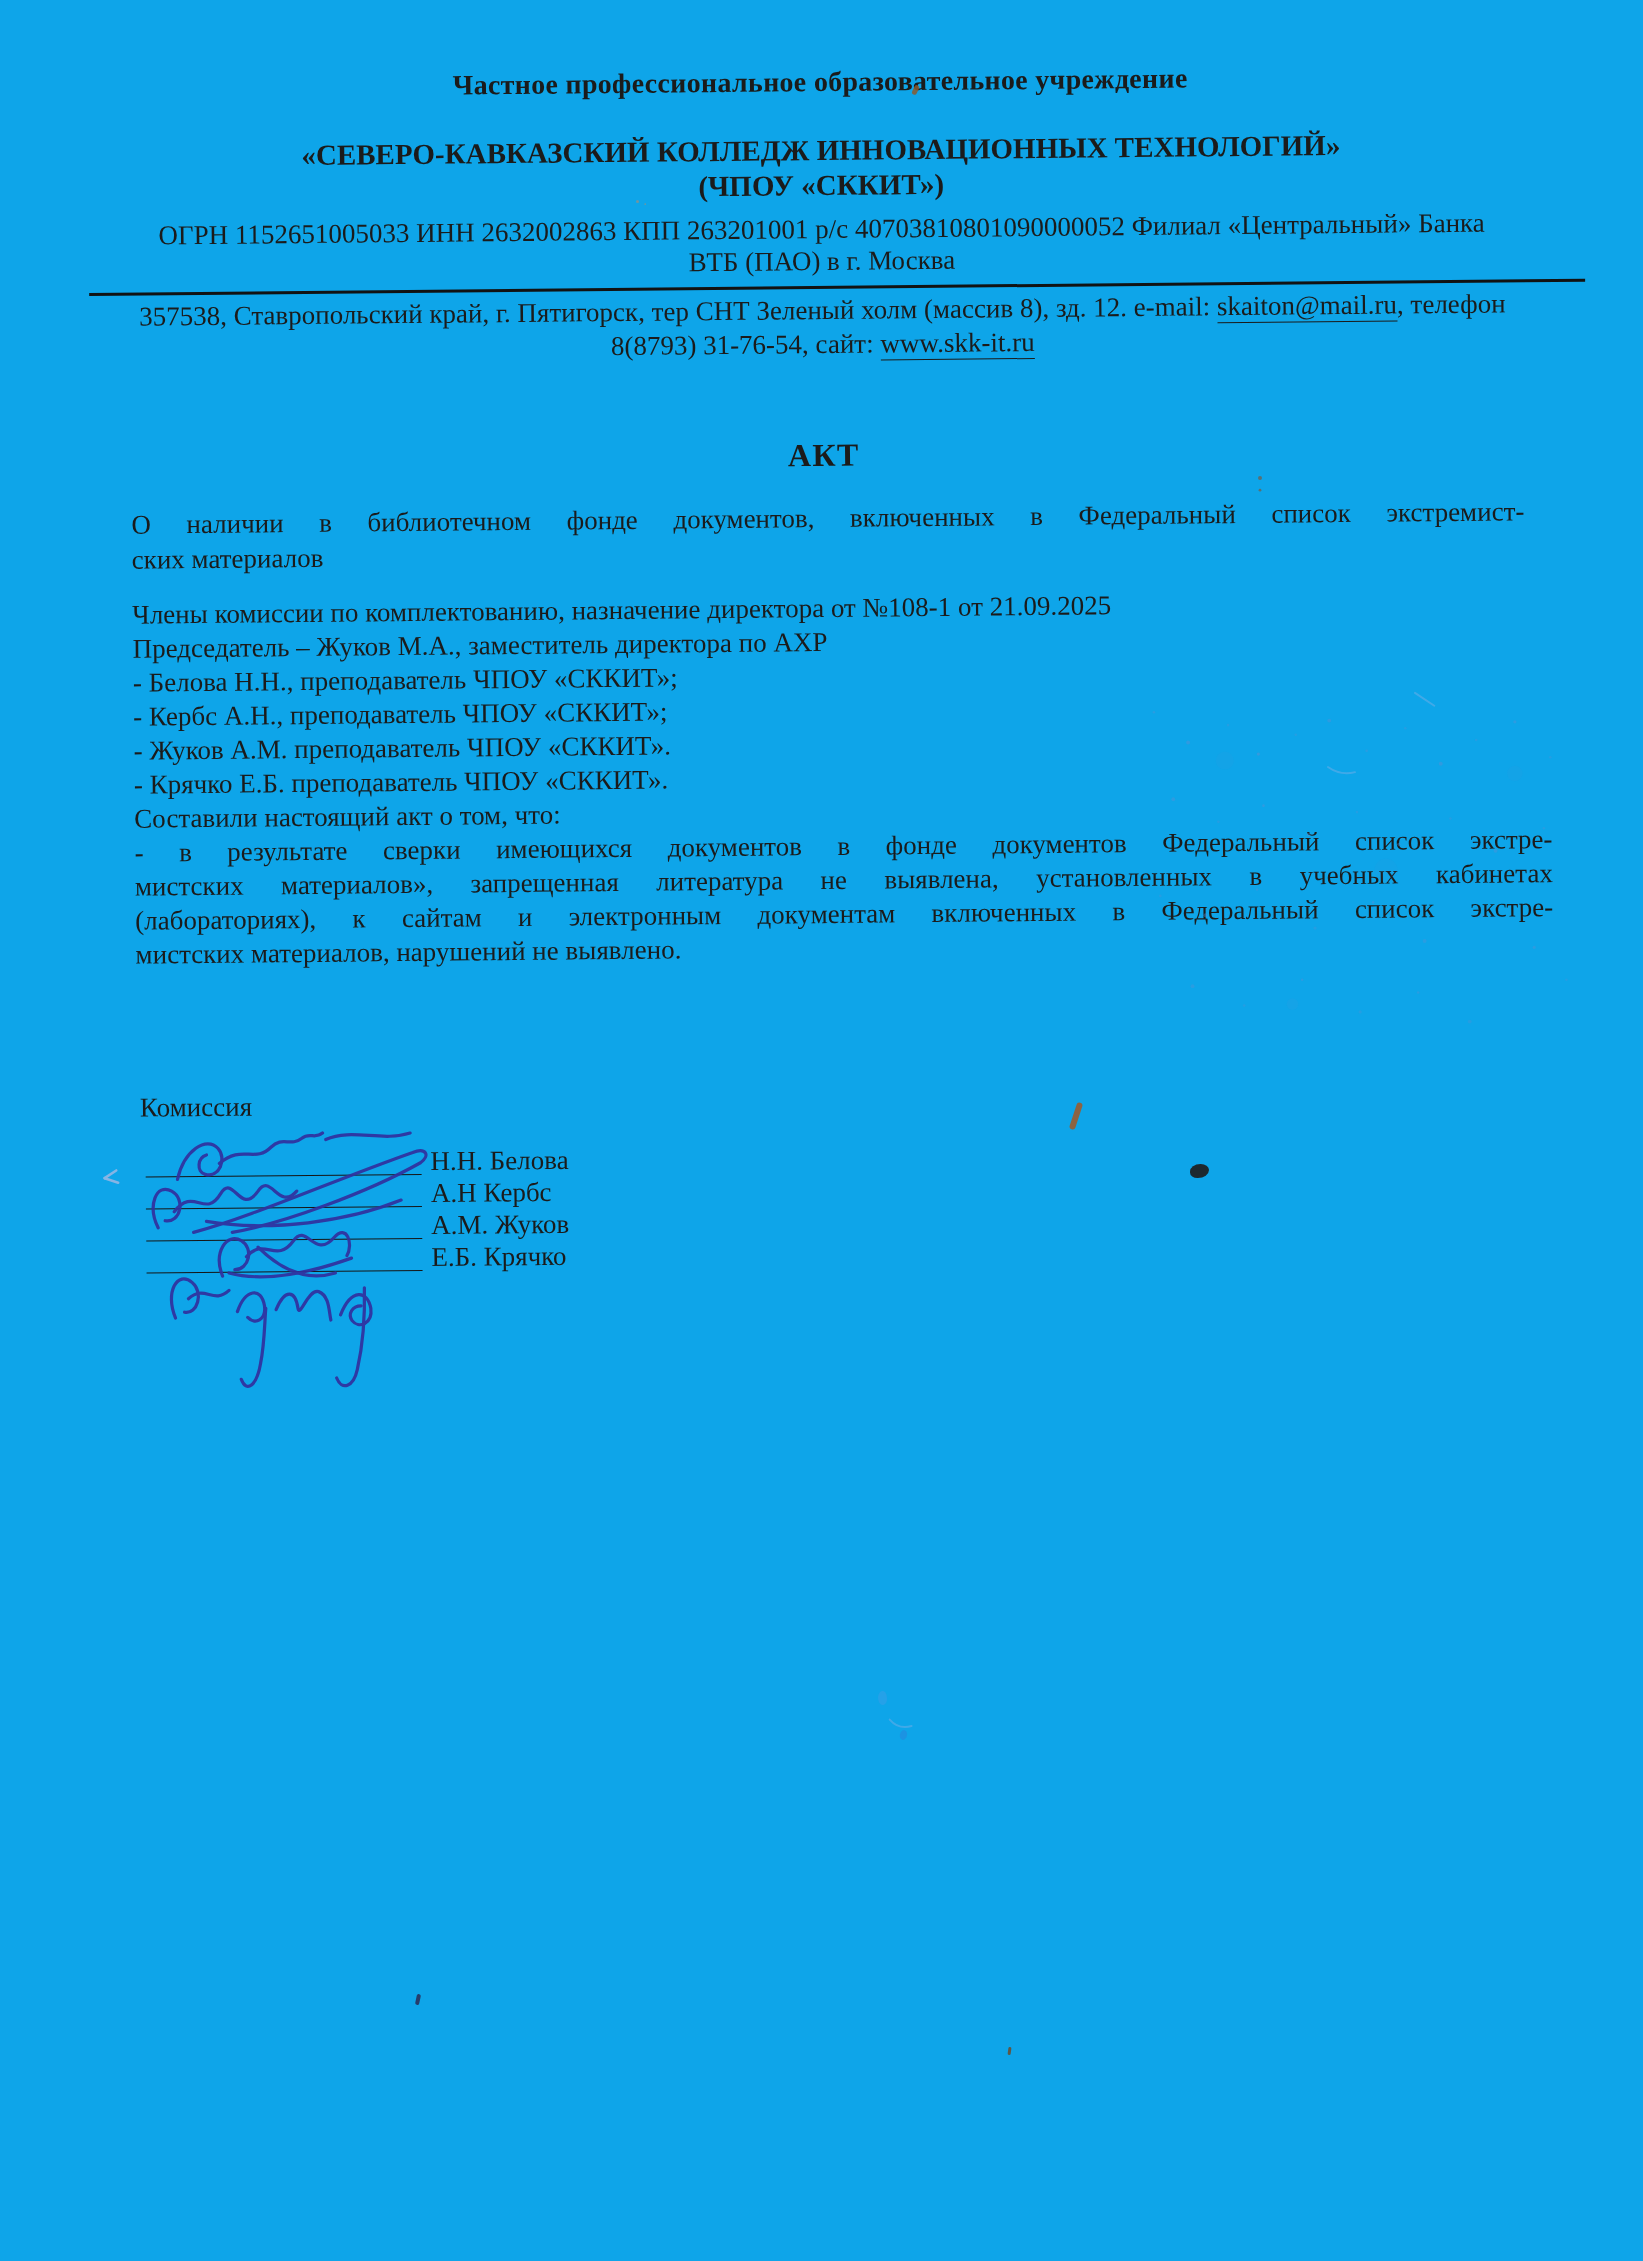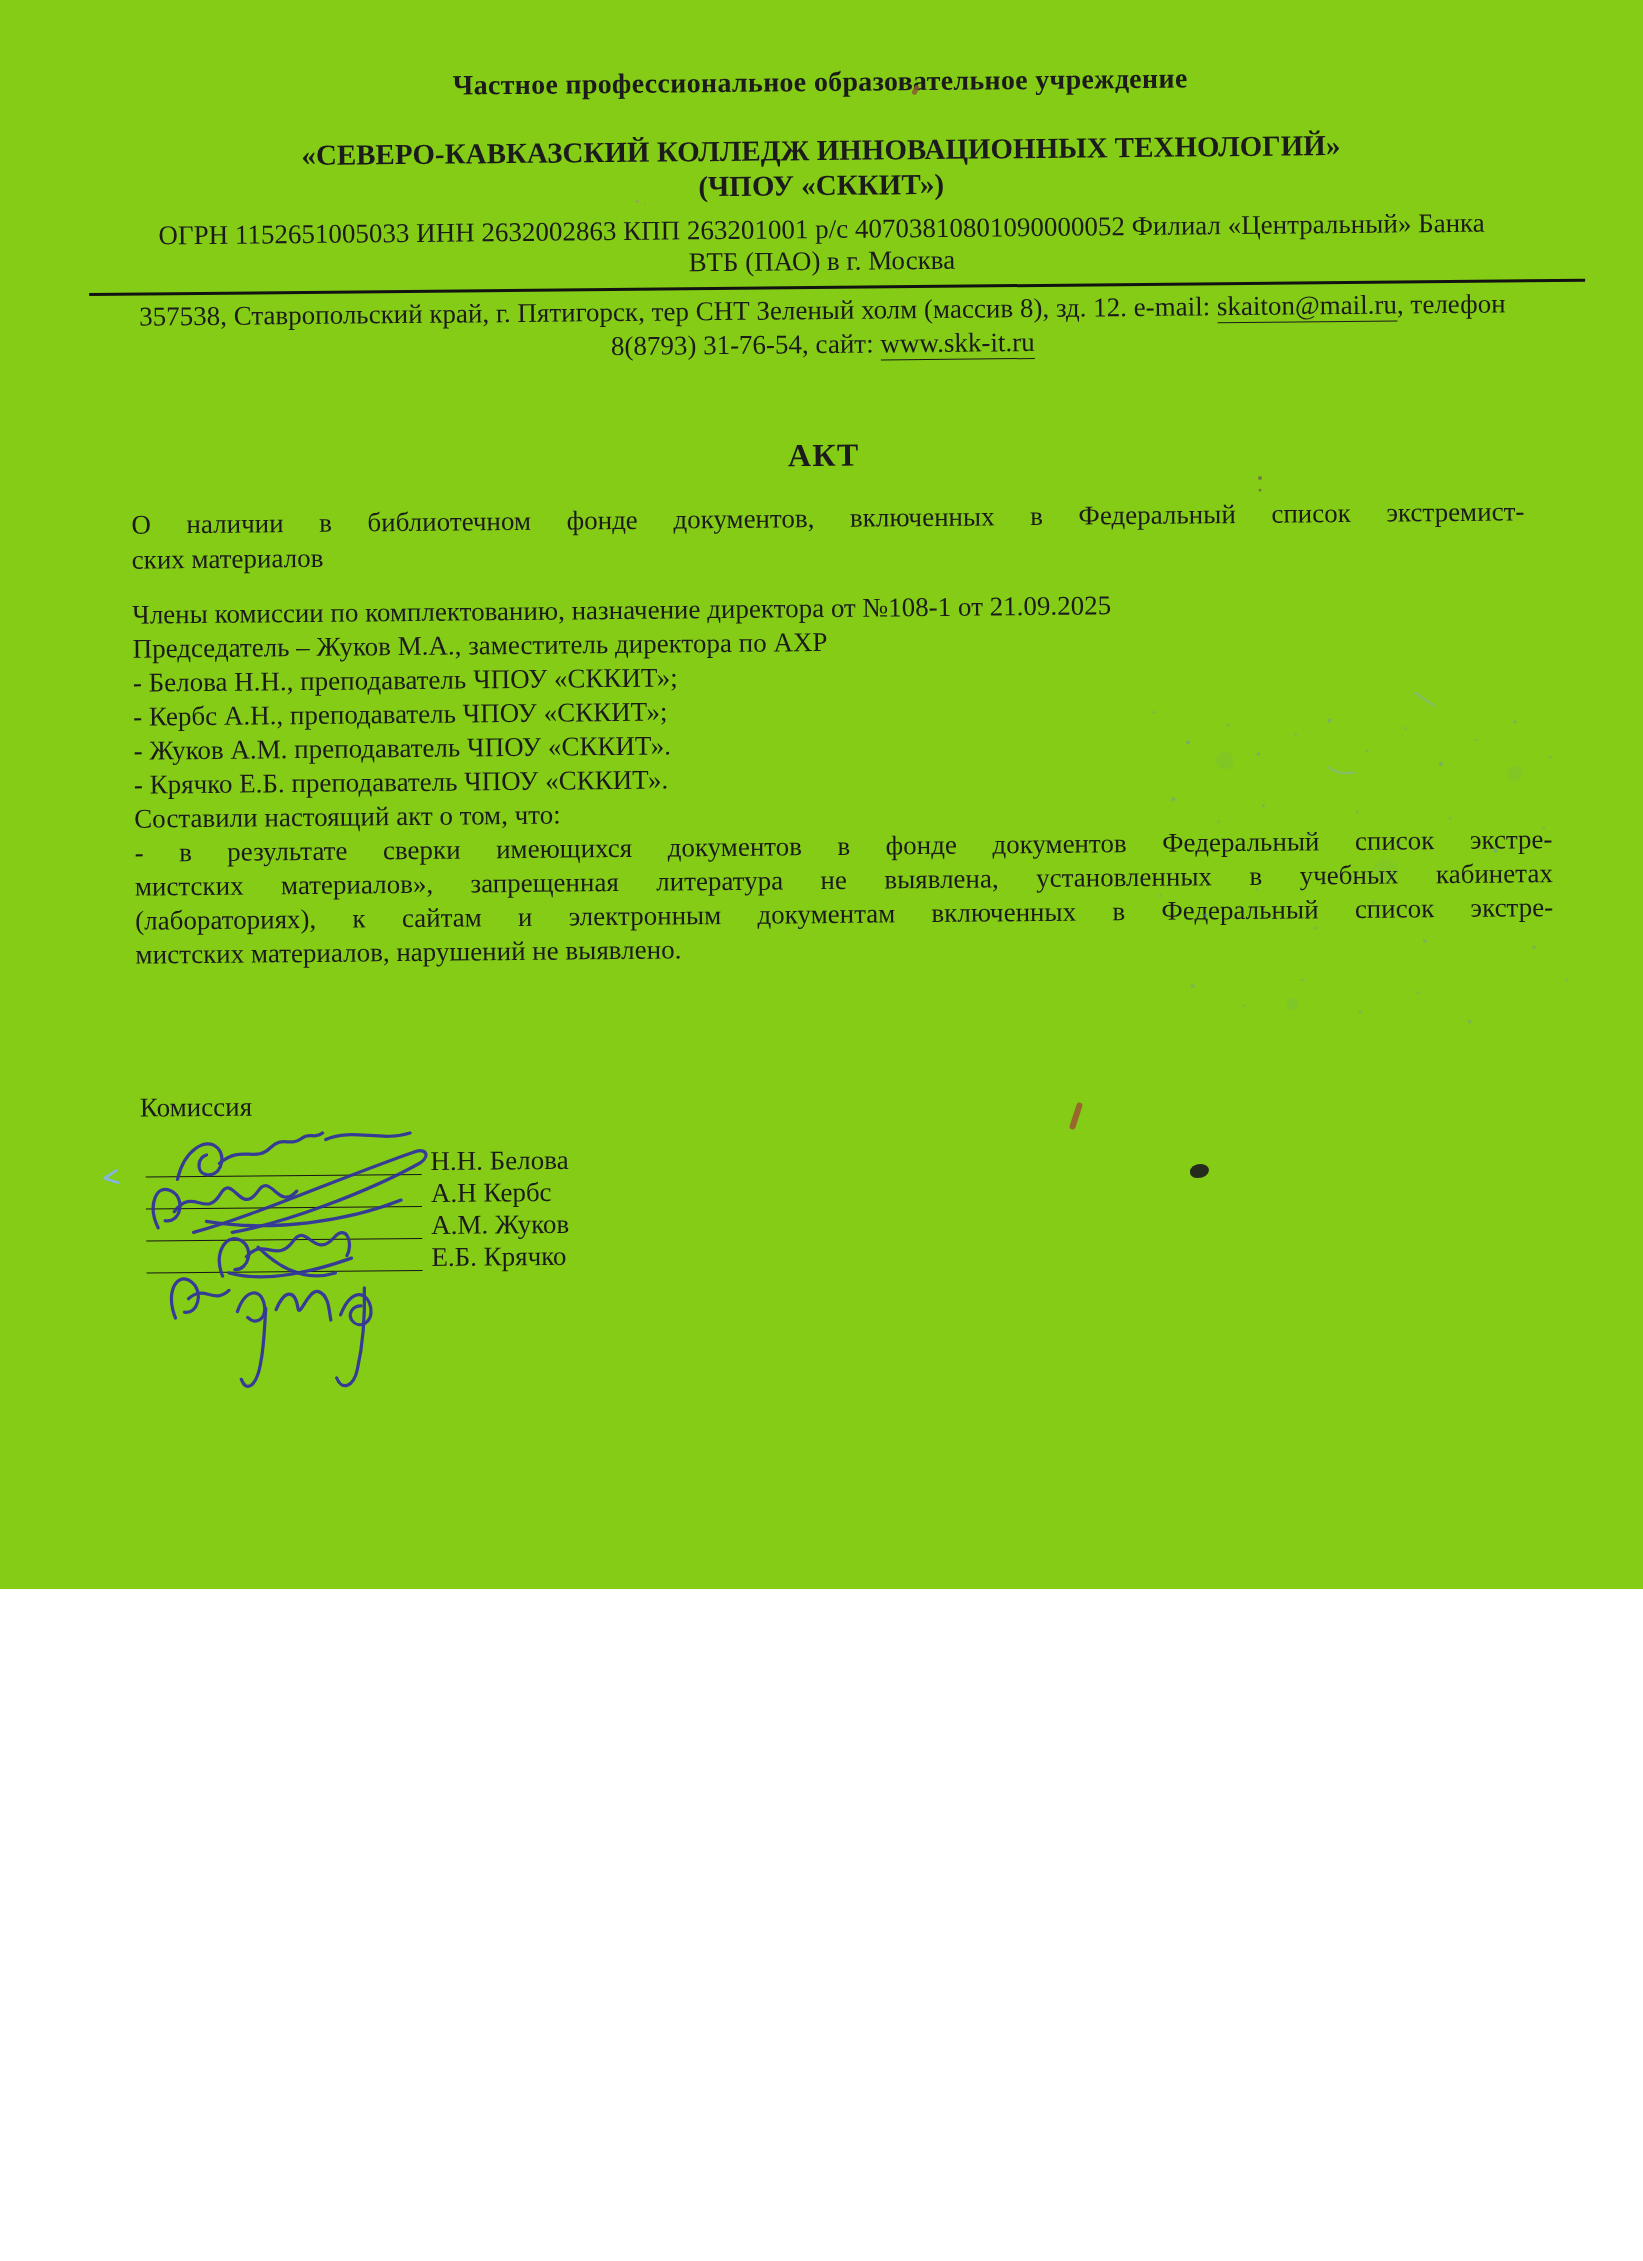--- a/index.html
+++ b/index.html
@@ -1,20 +1,20 @@
 <!DOCTYPE html>
 <html lang="ru" style="font-size:10.3px"><head>
 <meta charset="utf-8">
 <title>Scanned document</title>
 <style>
   html,body{margin:0;padding:0;background:#ffffff;}
   .page{
     position:relative;
-    width:1644px;height:1589px;
-    background:#84cc16;
+    width:1644px;height:2261px;
+    background:#0ea5e9;
     overflow:hidden;
     font-family:"Liberation Serif","DejaVu Serif",serif;
     color:#1b1b1b;
   }
   
   .scan-rotate{
     position:absolute;left:0;top:0;width:1644px;
     transform:rotate(-0.55deg);
     transform-origin:822px 271px;
   }

